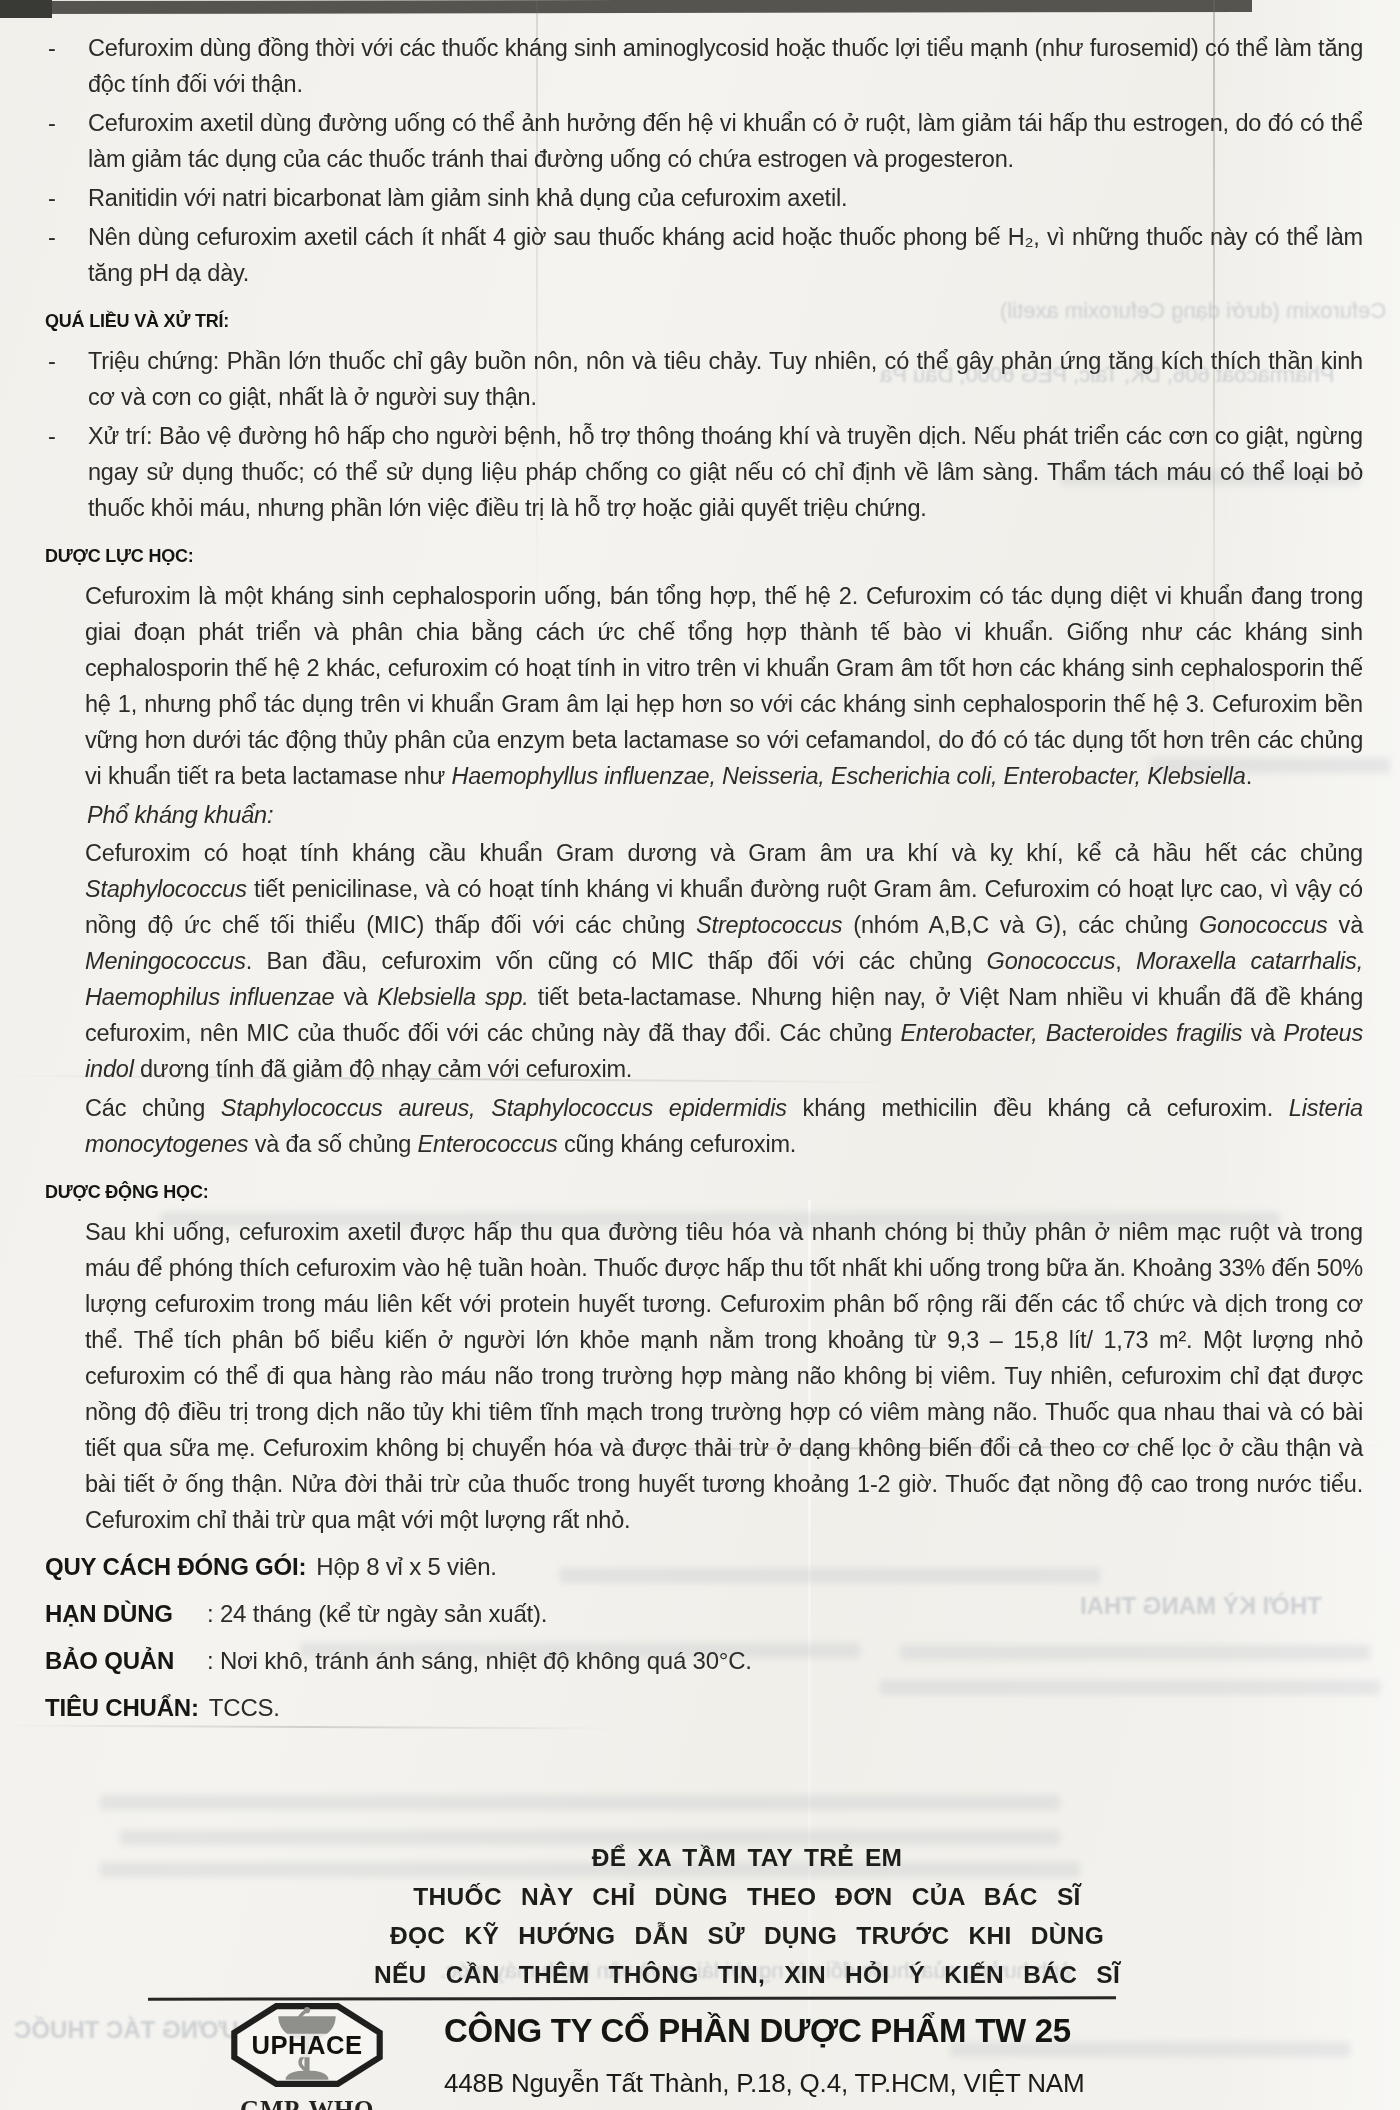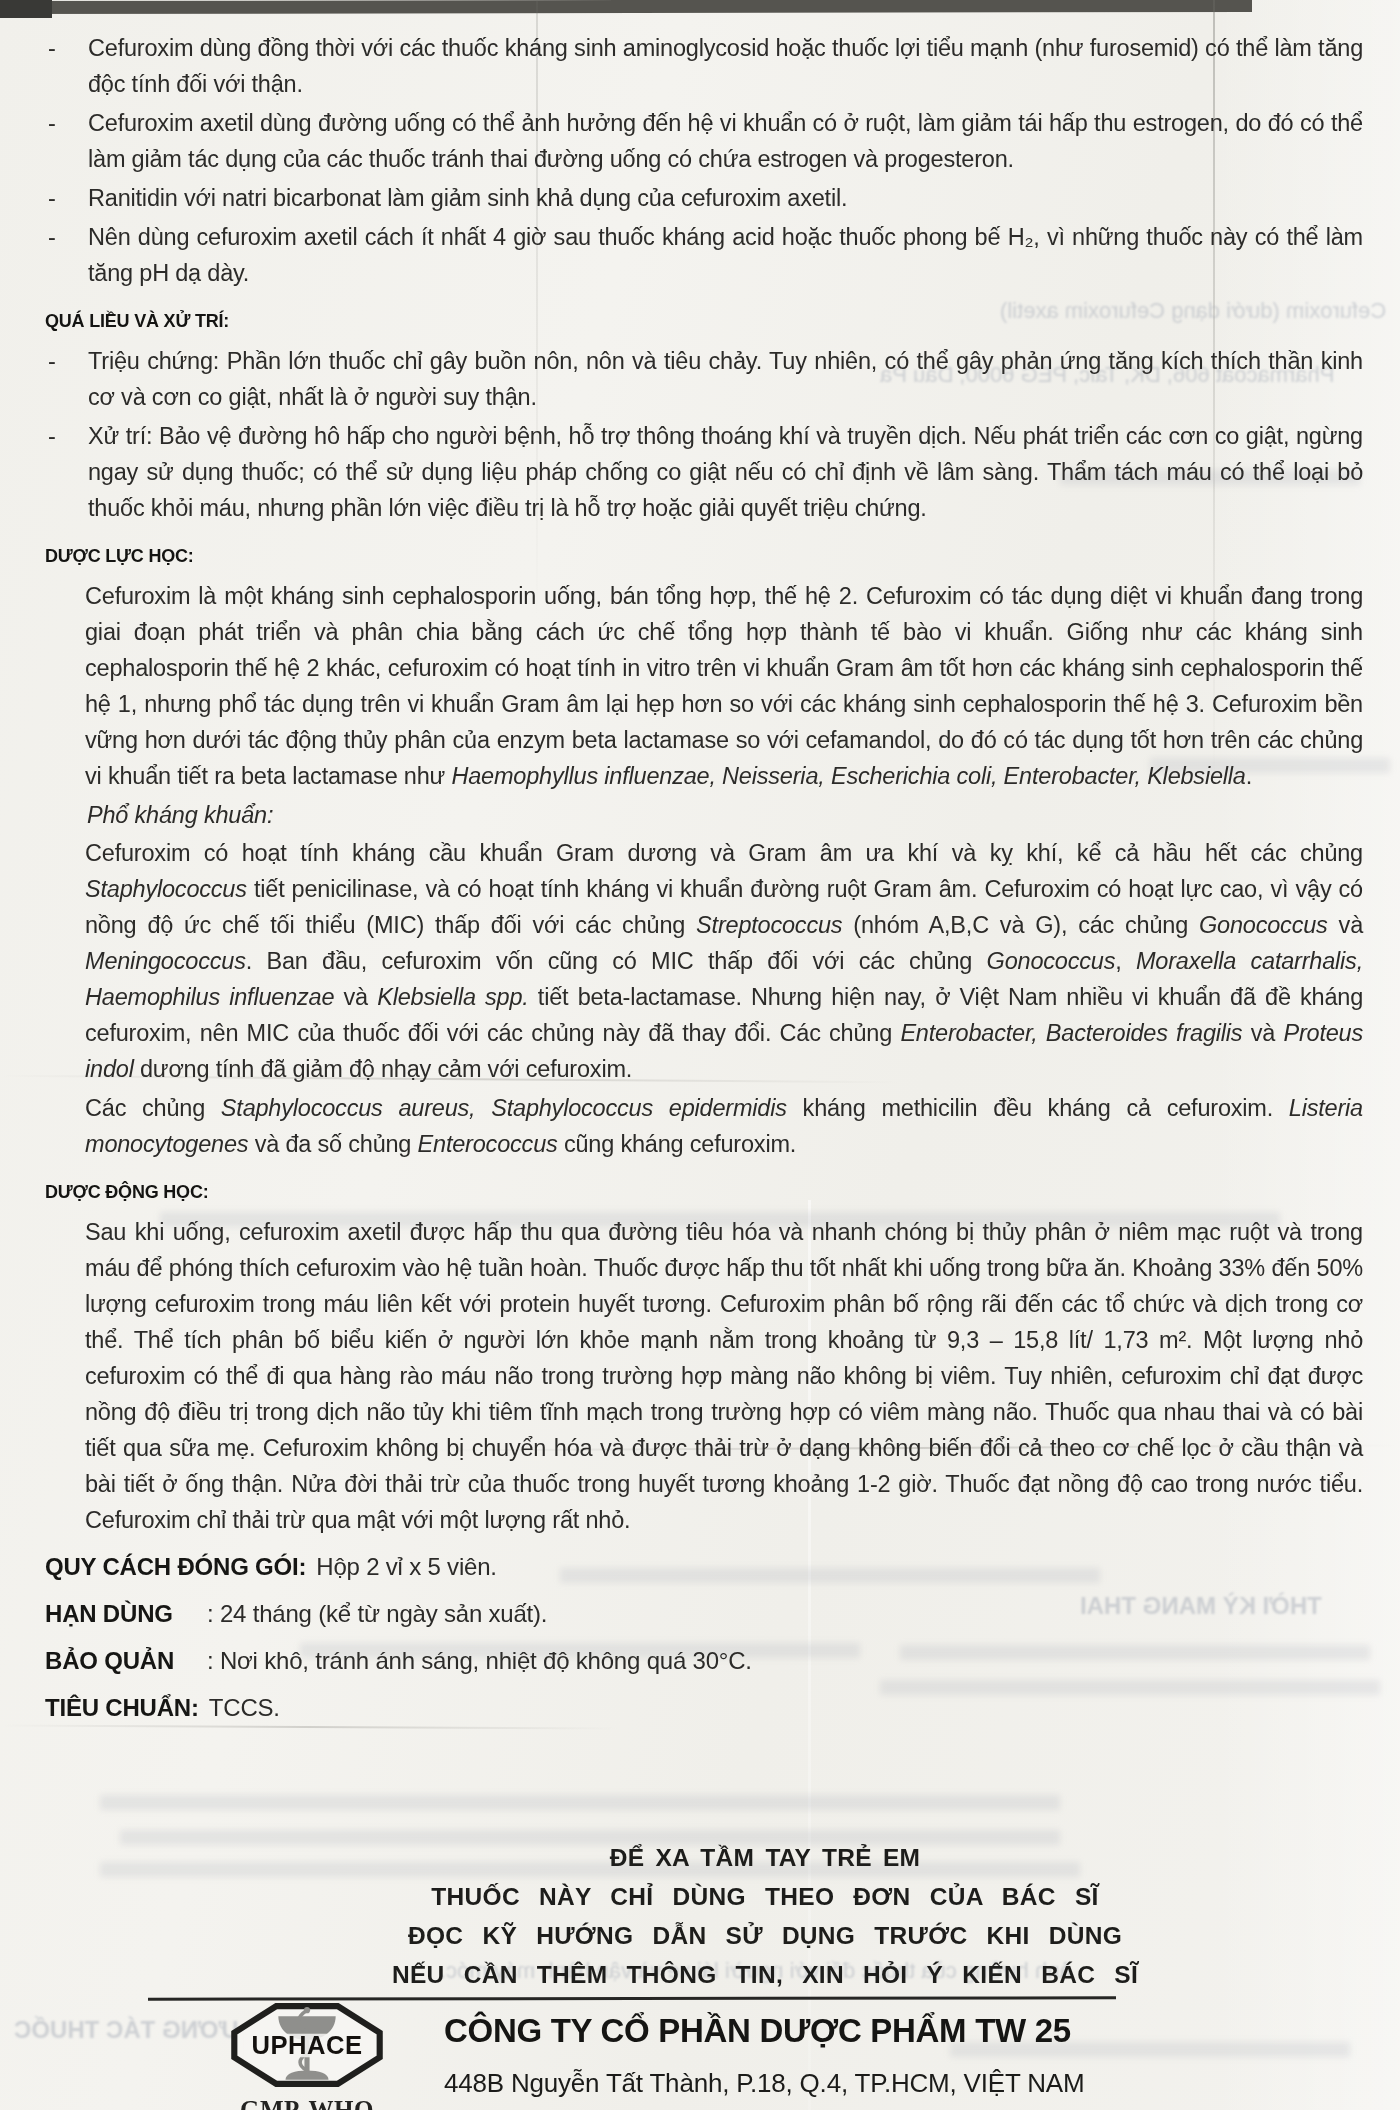--- a/index.html
+++ b/index.html
@@ -45,21 +45,21 @@
   .btxt{flex:1;text-align:justify;}
   .h2{font-size:18px;font-weight:bold;color:#141412;margin:12px 0 4px;letter-spacing:-0.2px;}
   .para{margin:0 0 3px 40px;text-align:justify;}
   .isub{margin:2px 0 2px 42px;font-style:italic;}
   .pack{display:flex;margin-top:11px;font-size:24px;}
   .pack .lbl{font-weight:bold;color:#161614;white-space:nowrap;}
   .pack .lbl.fixed{min-width:152px;}
   .pack .val{margin-left:10px;}
   .pack.nofix .val{margin-left:10px;}
 
-  .warnings{position:absolute;top:1838px;left:375px;width:780px;text-align:center;
+  .warnings{position:absolute;top:1838px;left:357px;width:780px;text-align:center;
     font-weight:bold;color:#1d1d1b;font-size:24.5px;line-height:39px;letter-spacing:.3px;}
   .warnings .w1{word-spacing:4px;}
   .warnings .wn{word-spacing:12px;}
   .divider{position:absolute;top:1997px;left:148px;width:968px;height:3px;background:#262624;transform:rotate(-.08deg);}
 
   .footer{position:absolute;top:2002px;left:212px;display:flex;gap:42px;color:#1b1b19;}
   .logo-col{width:190px;text-align:center;}
   .gmp{font-family:"Liberation Serif",serif;font-weight:bold;font-size:25px;margin-top:4px;letter-spacing:.5px;color:#232321;}
   .company-col{padding-top:10px;}
   .company{font-size:33px;font-weight:bold;letter-spacing:-.3px;color:#151513;}
@@ -131,21 +131,21 @@
     <p class="para"><span>Cefuroxim là một kháng sinh cephalosporin uống, bán tổng hợp, thế hệ 2. Cefuroxim có tác dụng diệt vi khuẩn đang trong giai đoạn phát triển và phân chia bằng cách ức chế tổng hợp thành tế bào vi khuẩn. Giống như các kháng sinh cephalosporin thế hệ 2 khác, cefuroxim có hoạt tính in vitro trên vi khuẩn Gram âm tốt hơn các kháng sinh cephalosporin thế hệ 1, nhưng phổ tác dụng trên vi khuẩn Gram âm lại hẹp hơn so với các kháng sinh cephalosporin thế hệ 3. Cefuroxim bền vững hơn dưới tác động thủy phân của enzym beta lactamase so với cefamandol, do đó có tác dụng tốt hơn trên các chủng vi khuẩn tiết ra beta lactamase như </span><i>Haemophyllus influenzae, Neisseria, Escherichia coli, Enterobacter, Klebsiella</i><span>.</span></p>
     <div class="isub">Phổ kháng khuẩn:</div>
     <p class="para"><span>Cefuroxim có hoạt tính kháng cầu khuẩn Gram dương và Gram âm ưa khí và kỵ khí, kể cả hầu hết các chủng </span><i>Staphylococcus</i><span> tiết penicilinase, và có hoạt tính kháng vi khuẩn đường ruột Gram âm. Cefuroxim có hoạt lực cao, vì vậy có nồng độ ức chế tối thiểu (MIC) thấp đối với các chủng </span><i>Streptococcus</i><span> (nhóm A,B,C và G), các chủng </span><i>Gonococcus</i><span> và </span><i>Meningococcus</i><span>. Ban đầu, cefuroxim vốn cũng có MIC thấp đối với các chủng </span><i>Gonococcus</i><span>, </span><i>Moraxella catarrhalis, Haemophilus influenzae</i><span> và </span><i>Klebsiella spp.</i><span> tiết beta-lactamase. Nhưng hiện nay, ở Việt Nam nhiều vi khuẩn đã đề kháng cefuroxim, nên MIC của thuốc đối với các chủng này đã thay đổi. Các chủng </span><i>Enterobacter, Bacteroides fragilis</i><span> và </span><i>Proteus indol</i><span> dương tính đã giảm độ nhạy cảm với cefuroxim.</span></p>
     <p class="para"><span>Các chủng </span><i>Staphylococcus aureus, Staphylococcus epidermidis</i><span> kháng methicilin đều kháng cả cefuroxim. </span><i>Listeria monocytogenes</i><span> và đa số chủng </span><i>Enterococcus</i><span> cũng kháng cefuroxim.</span></p>
 
     <div class="h2">DƯỢC ĐỘNG HỌC:</div>
     <p class="para">Sau khi uống, cefuroxim axetil được hấp thu qua đường tiêu hóa và nhanh chóng bị thủy phân ở niêm mạc ruột và trong máu để phóng thích cefuroxim vào hệ tuần hoàn. Thuốc được hấp thu tốt nhất khi uống trong bữa ăn. Khoảng 33% đến 50% lượng cefuroxim trong máu liên kết với protein huyết tương. Cefuroxim phân bố rộng rãi đến các tổ chức và dịch trong cơ thể. Thể tích phân bố biểu kiến ở người lớn khỏe mạnh nằm trong khoảng từ 9,3 – 15,8 lít/ 1,73 m². Một lượng nhỏ cefuroxim có thể đi qua hàng rào máu não trong trường hợp màng não không bị viêm. Tuy nhiên, cefuroxim chỉ đạt được nồng độ điều trị trong dịch não tủy khi tiêm tĩnh mạch trong trường hợp có viêm màng não. Thuốc qua nhau thai và có bài tiết qua sữa mẹ. Cefuroxim không bị chuyển hóa và được thải trừ ở dạng không biến đổi cả theo cơ chế lọc ở cầu thận và bài tiết ở ống thận. Nửa đời thải trừ của thuốc trong huyết tương khoảng 1-2 giờ. Thuốc đạt nồng độ cao trong nước tiểu. Cefuroxim chỉ thải trừ qua mật với một lượng rất nhỏ.</p>
 
     <div class="pack nofix">
       <span class="lbl">QUY CÁCH ĐÓNG GÓI:</span>
-      <span class="val">Hộp 2 vỉ x 5 viên.</span>
+      <span class="val">Hộp 8 vỉ x 5 viên.</span>
     </div>
     <div class="pack">
       <span class="lbl fixed">HẠN DÙNG</span>
       <span class="val">: 24 tháng (kể từ ngày sản xuất).</span>
     </div>
     <div class="pack">
       <span class="lbl fixed">BẢO QUẢN</span>
       <span class="val">: Nơi khô, tránh ánh sáng, nhiệt độ không quá 30°C.</span>
     </div>
     <div class="pack nofix">

